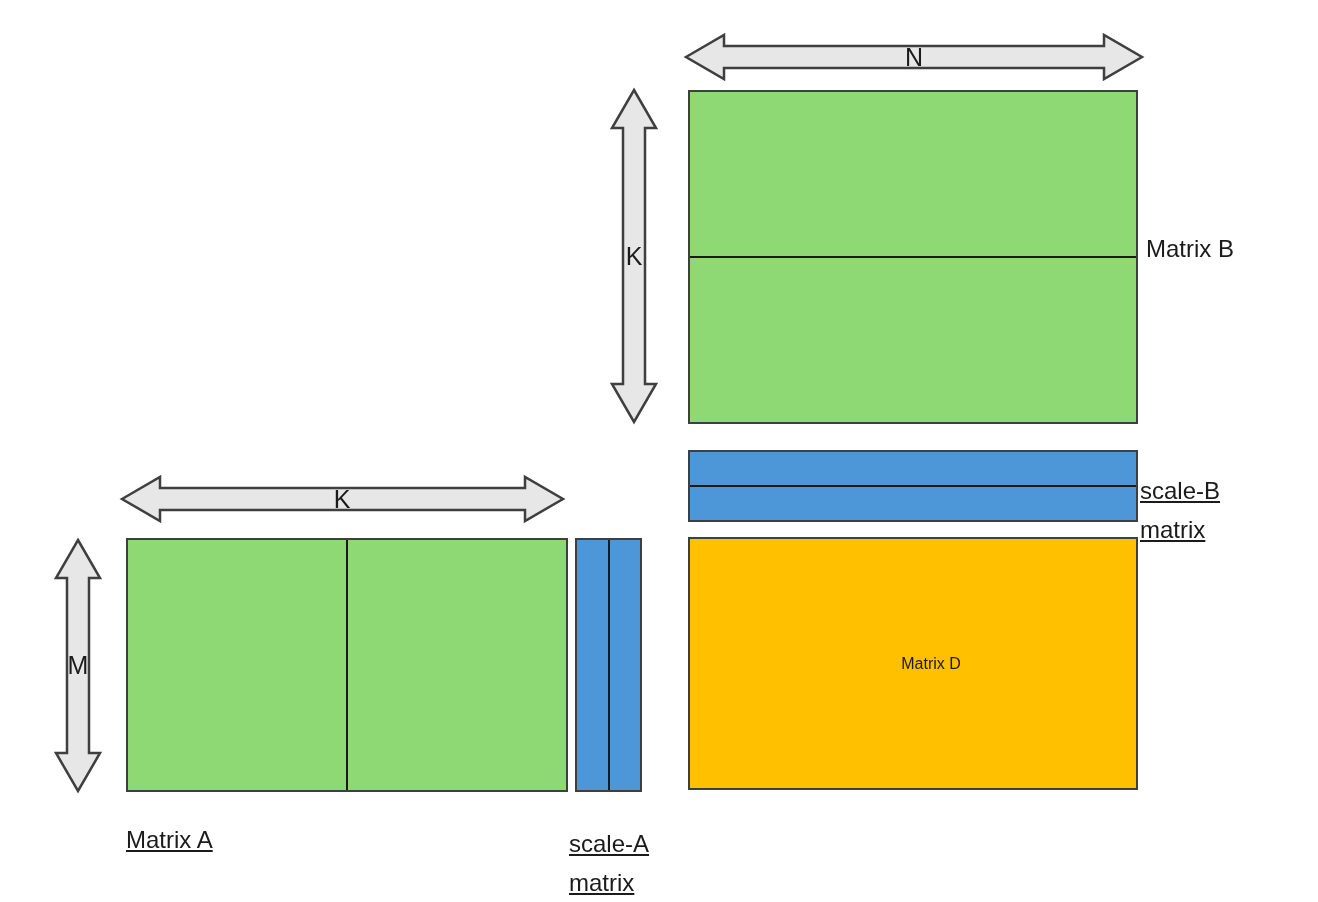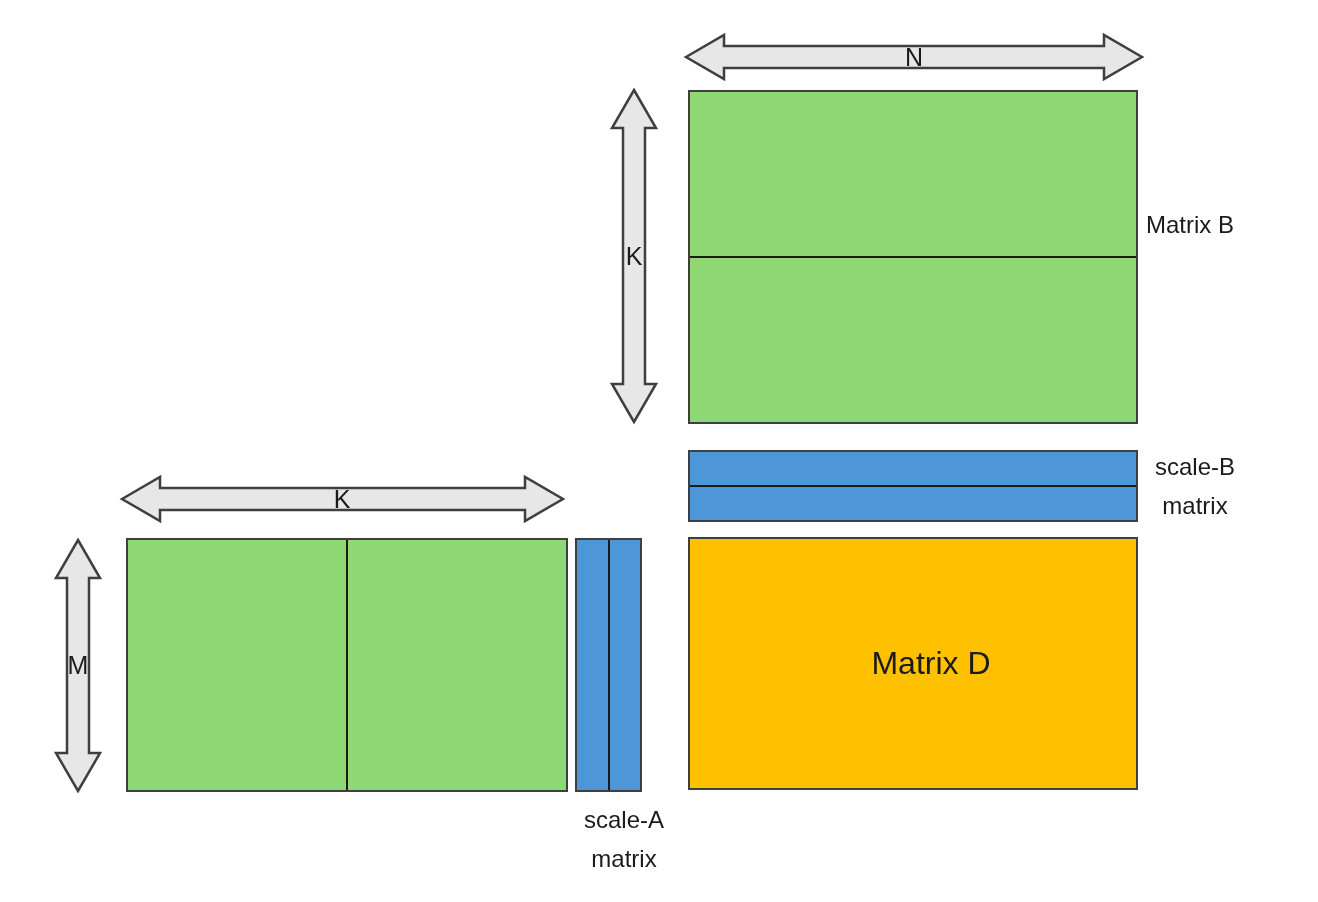--- a/index.html
+++ b/index.html
@@ -59,37 +59,38 @@
     width: 0;
     border-left: 2px solid var(--divider);
     transform: translateX(-1px);
   }
   .lbl {
     position: absolute;
     font-size: 24px;
     line-height: 28px;
     color: var(--text);
     white-space: nowrap;
+    margin-top: 24px;
   }
-  .lbl.center { text-align: center; white-space: normal; }
+  .lbl.center { white-space: normal; text-decoration: underline; }
   .dim-lbl {
     position: absolute;
     font-size: 25px;
     font-weight: 500;
     text-align: center;
     color: var(--text);
   }
   .two-line { line-height: 39px; }
   .block-inner-label {
     position: absolute;
     inset: 0;
     display: flex;
     align-items: center;
     justify-content: center;
-    font-size: 32px;
+    font-size: 16px;
     color: var(--text);
     padding-left: 36px;
   }
 </style>
 </head>
 <body>
 
 <div class="canvas">
 
   <svg class="arrow-layer" viewBox="0 0 1318 902" xmlns="http://www.w3.org/2000/svg">
@@ -121,20 +122,21 @@
     <div>matrix</div>
   </div>
 
   <div class="block orange" style="left:688px; top:537px; width:450px; height:253px;">
     <div class="block-inner-label">Matrix D</div>
   </div>
 
   <div class="block green" style="left:126px; top:538px; width:442px; height:254px;">
     <div class="divider-v"></div>
   </div>
+  <span class="lbl center" style="left:126px; top:802px; width:442px;">Matrix A</span>
 
   <div class="block blue" style="left:575px; top:538px; width:67px; height:254px;">
     <div class="divider-v"></div>
   </div>
   <div class="lbl center two-line" style="left:569px; top:800px; width:110px;">
     <div>scale-A</div>
     <div>matrix</div>
   </div>
 
 </div>

